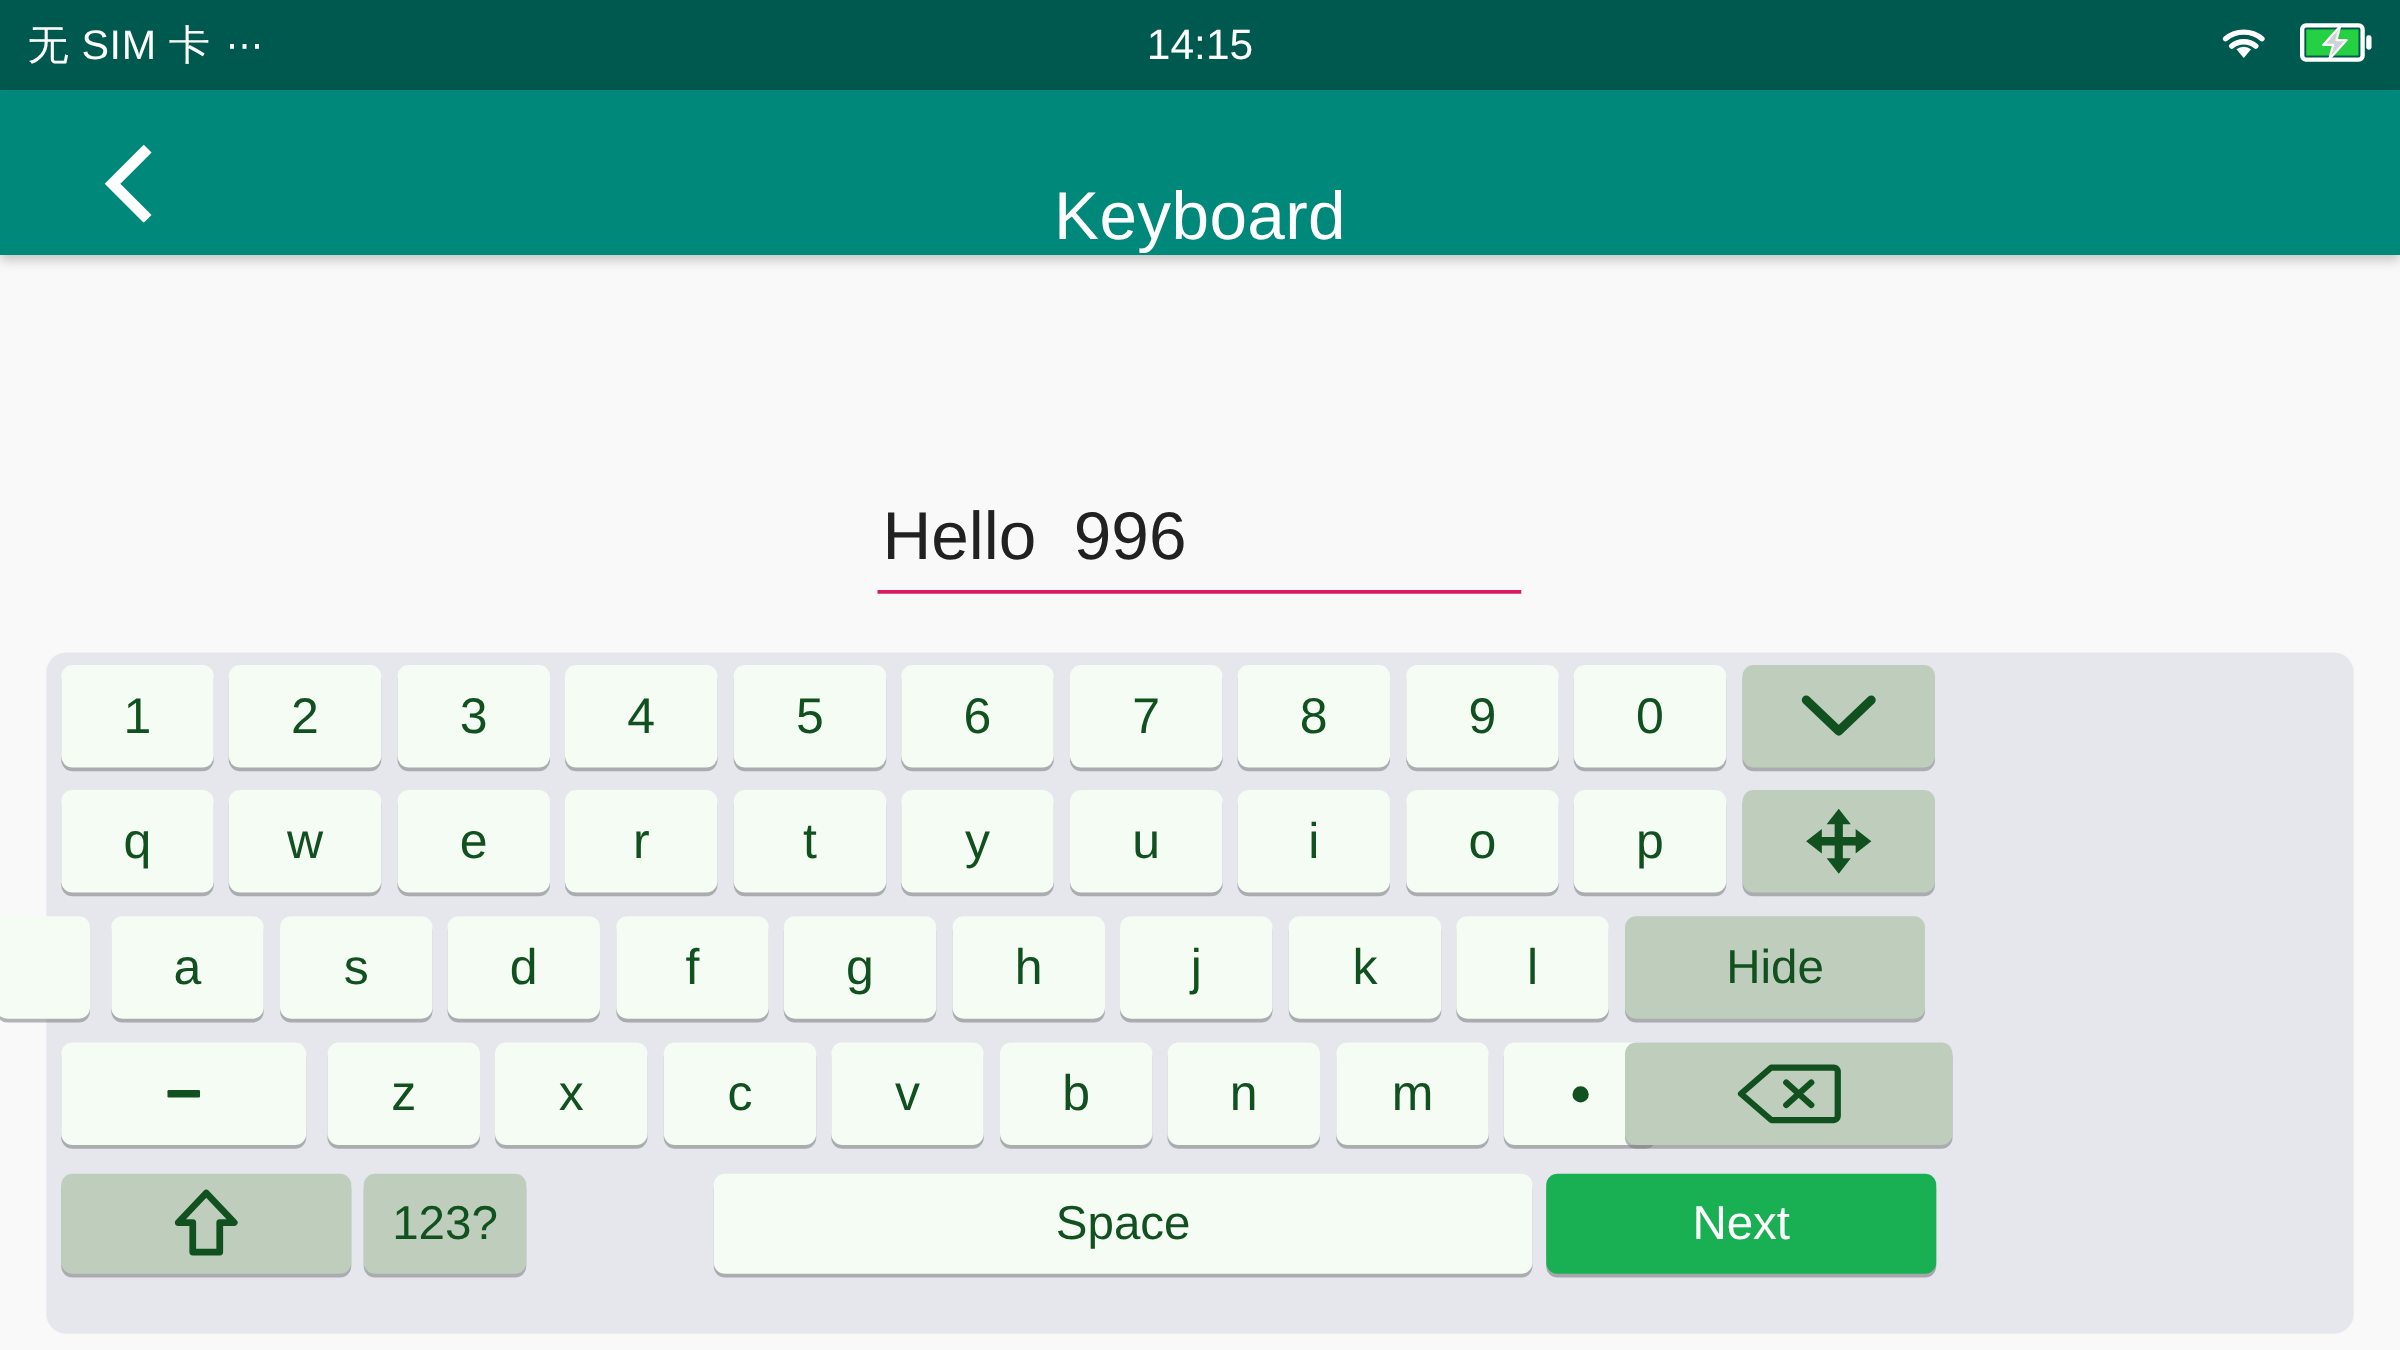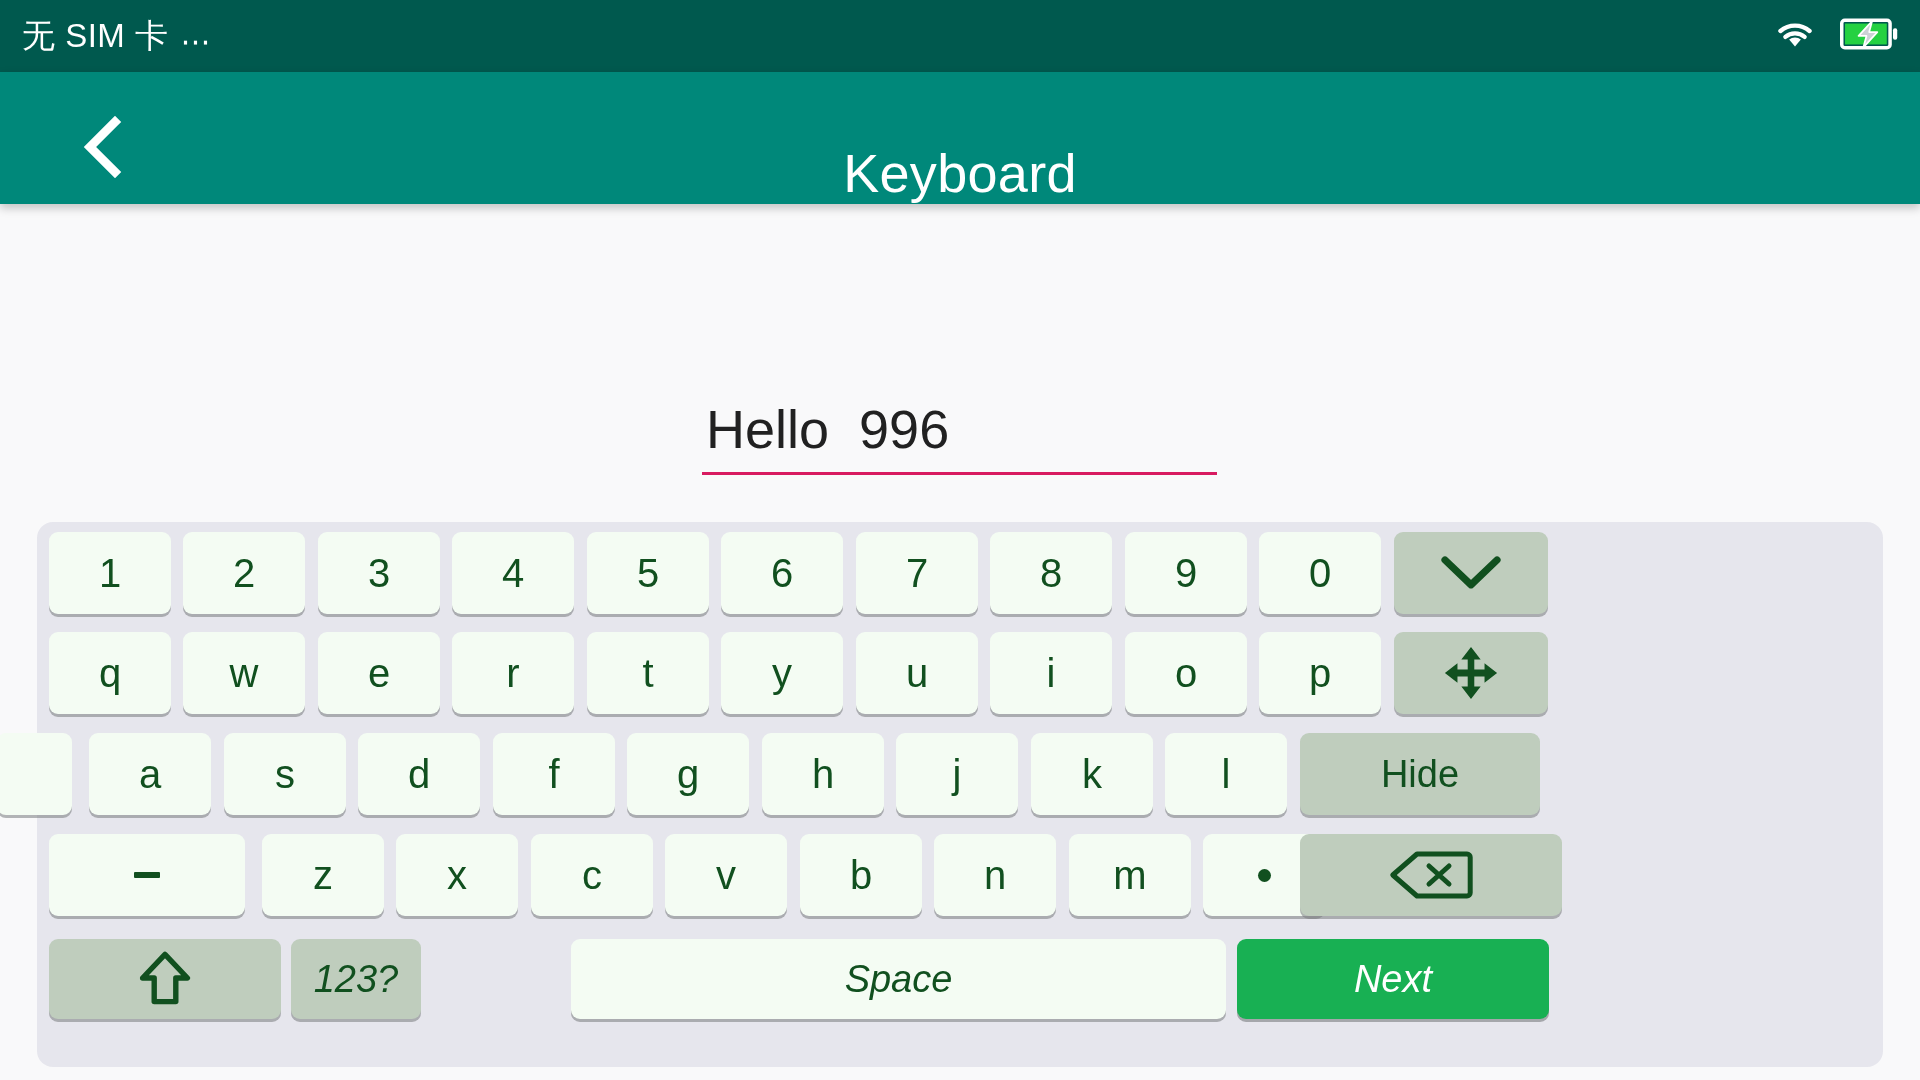--- a/index.html
+++ b/index.html
@@ -12,21 +12,21 @@
   #app { position:relative; width:1920px; height:1080px; }
 
   
   .status-bar {
     position:absolute; left:0; top:0; width:1920px; height:72px;
     background:#00594e;
     display:flex; align-items:center; justify-content:space-between;
     padding:0 22px;
     color:#ffffff;
   }
-  .status-left { display:flex; align-items:flex-end; gap:12px; font-size:33px; letter-spacing:.5px; }
+  .status-left { display:flex; align-items:center; gap:12px; font-size:33px; letter-spacing:.5px; }
   .status-dots { font-size:30px; letter-spacing:2px; }
   .status-center { position:absolute; left:0; right:0; text-align:center; font-size:34px; pointer-events:none; }
   .status-right { display:flex; align-items:center; gap:22px; z-index:2; }
 
   
   .app-bar {
     position:absolute; left:0; top:72px; width:1920px; height:132px;
     background:#00887a;
     display:flex; align-items:flex-end;
     box-shadow:0 4px 9px rgba(0,0,0,0.22);
@@ -84,20 +84,21 @@
 </head>
 <body>
 
 <div id="app">
 
   <div class="status-bar">
     <div class="status-left">
       <span>无 SIM 卡</span>
       <span class="status-dots">⋯</span>
     </div>
+    <div class="status-center">14:15</div>
     <div class="status-right">
       <span>
         <svg width="46" height="34" viewBox="0 0 24 18">
           <path d="M12 15.6 L15.1 11.9 A5 5 0 0 0 8.9 11.9 Z" fill="#fff"></path>
           <path d="M4.3 7.4 A12 12 0 0 1 19.7 7.4" stroke="#fff" stroke-width="2.3" fill="none" stroke-linecap="round"></path>
           <path d="M6.9 10.5 A8 8 0 0 1 17.1 10.5" stroke="#fff" stroke-width="2.3" fill="none" stroke-linecap="round"></path>
         </svg>
       </span>
       <span>
         <svg width="58" height="32" viewBox="0 0 30 16">
@@ -274,21 +275,21 @@
         </div>
         <div class="key fn" style="left: 1263px; width: 262px; height: 82px;">
           <span class="glyph">
             <svg width="86" height="52" viewBox="0 0 43 26">
               <path d="M14.5 2.5 H39.5 a1.6 1.6 0 0 1 1.6 1.6 V21.9 a1.6 1.6 0 0 1 -1.6 1.6 H14.5 L2.4 13 Z" fill="none" stroke="#11501f" stroke-width="2.5" stroke-linejoin="round"></path>
               <path d="M20.5 8.5 L30.5 17.5 M30.5 8.5 L20.5 17.5" stroke="#11501f" stroke-width="2.5" stroke-linecap="round"></path>
             </svg>
           </span>
         </div>
       </div>
-      <div class="kb-row" style="top: 417px; width: 1846px; font-style: italic;">
+      <div class="kb-row" style="top: 417px; width: 1846px;">
         <div class="key fn" style="left: 12px; width: 232px; height: 80px;">
           <span class="glyph">
             <svg width="52" height="58" viewBox="0 0 26 29">
               <path d="M13 2.2 L24.2 14 H18.4 V25.8 H7.6 V14 H1.8 Z" fill="none" stroke="#11501f" stroke-width="2.7" stroke-linejoin="round"></path>
             </svg>
           </span>
         </div>
         <div class="key fn wide-label" style="left: 254px; width: 130px; height: 80px;">
           <span>123?</span>
         </div>

